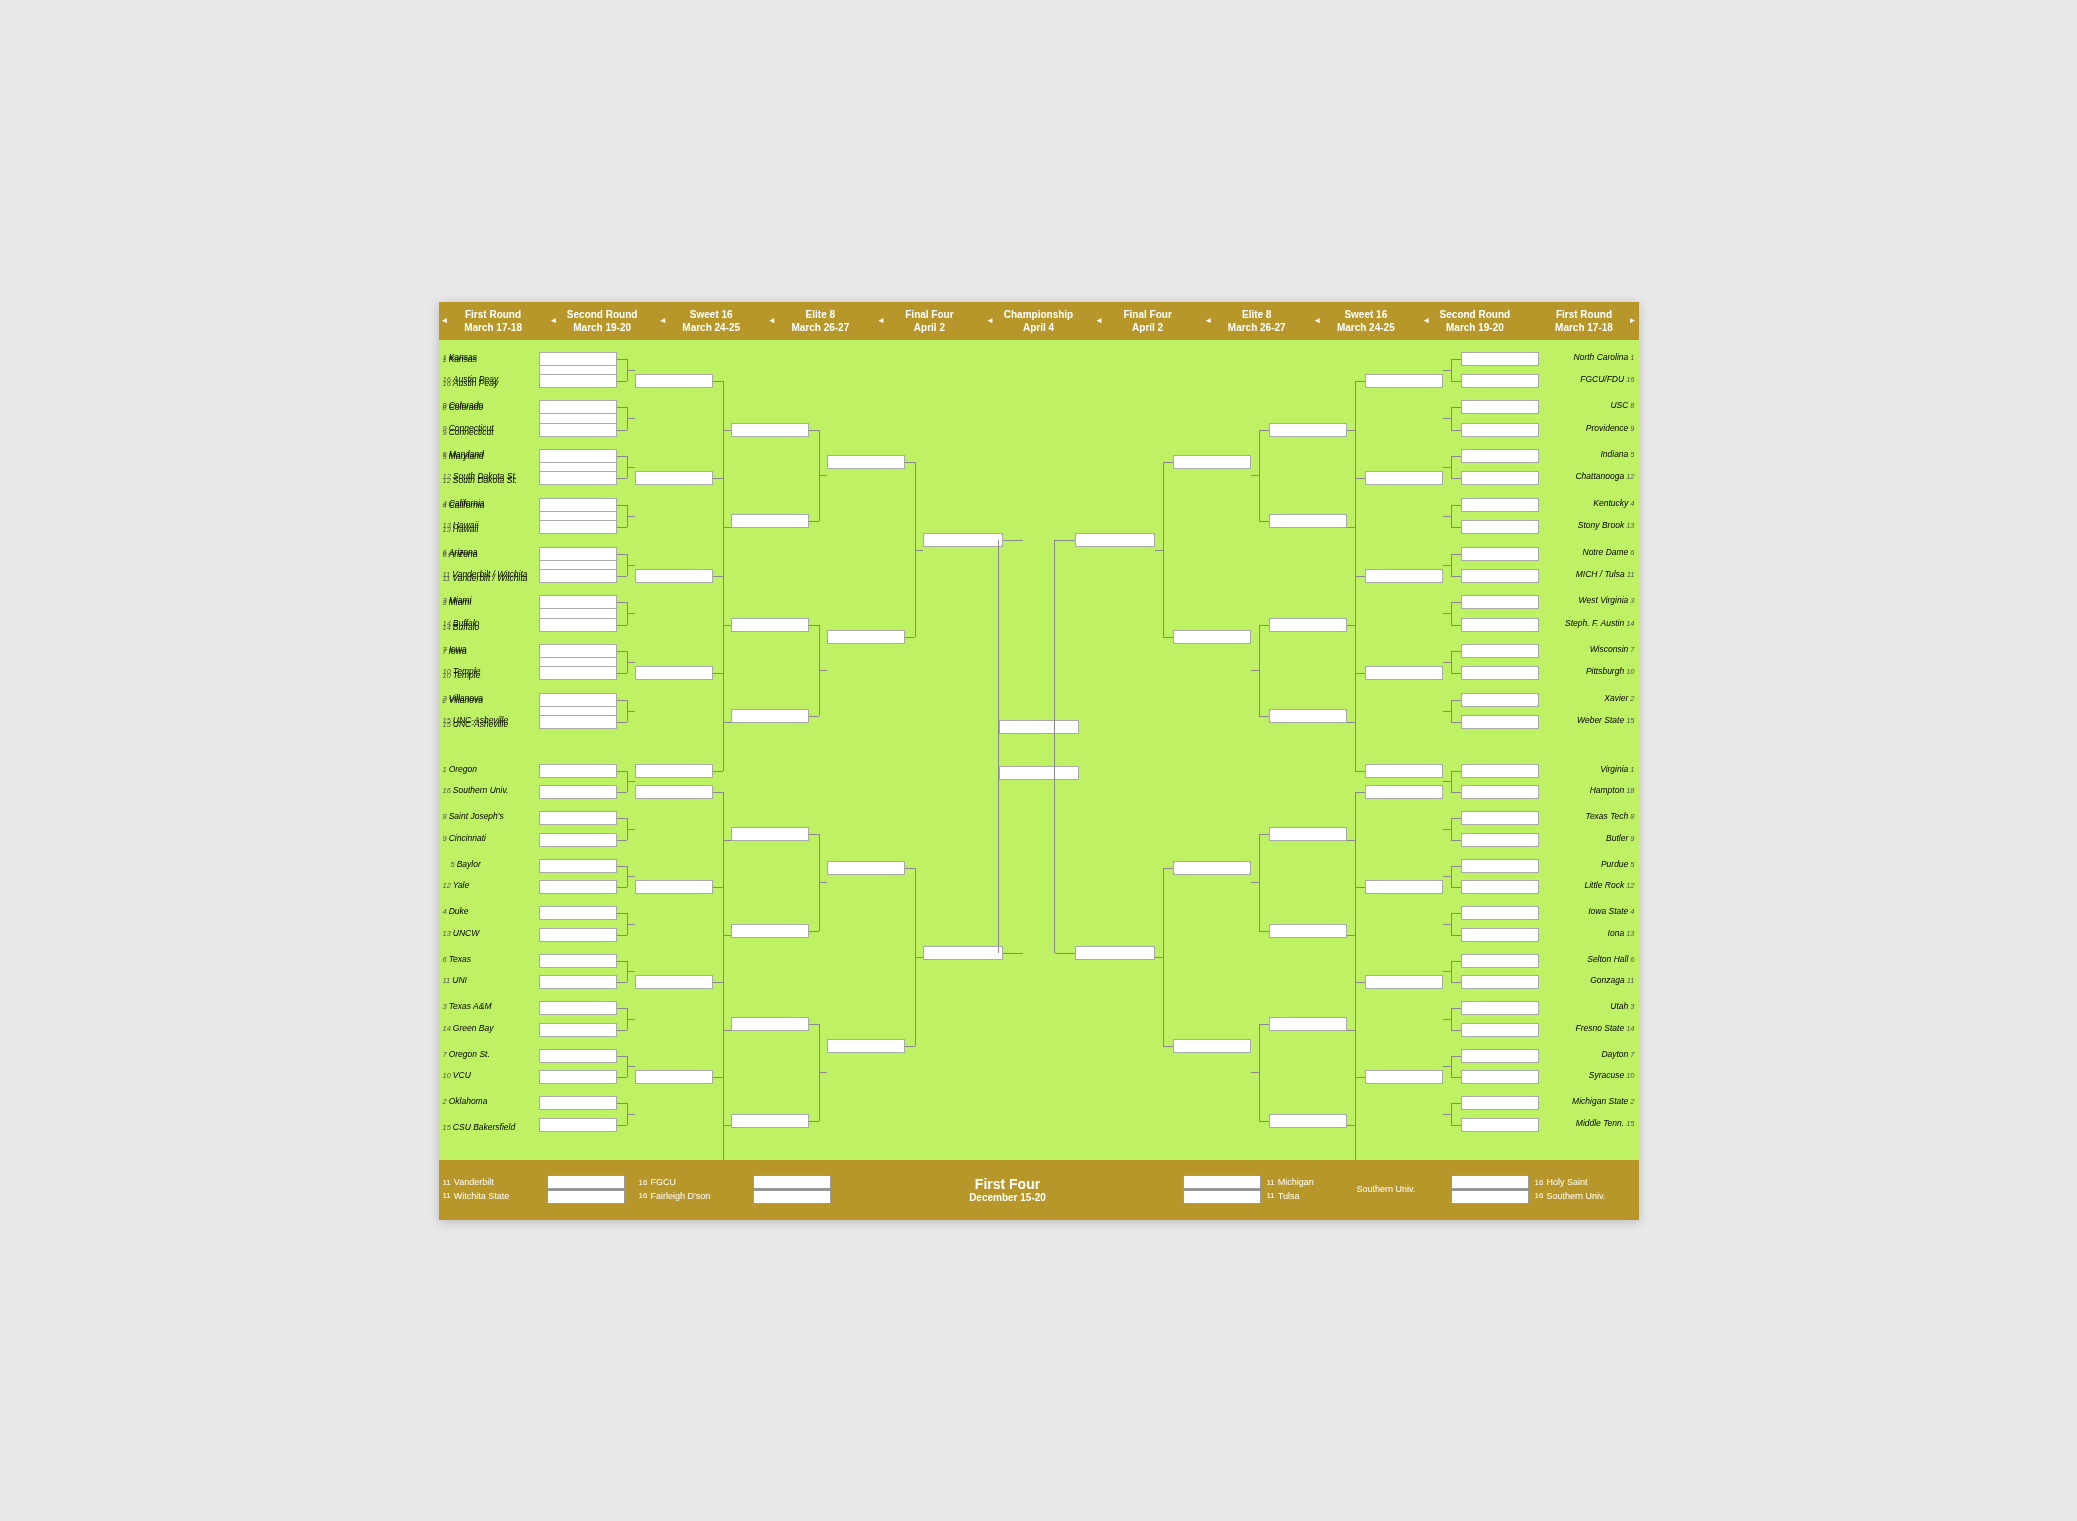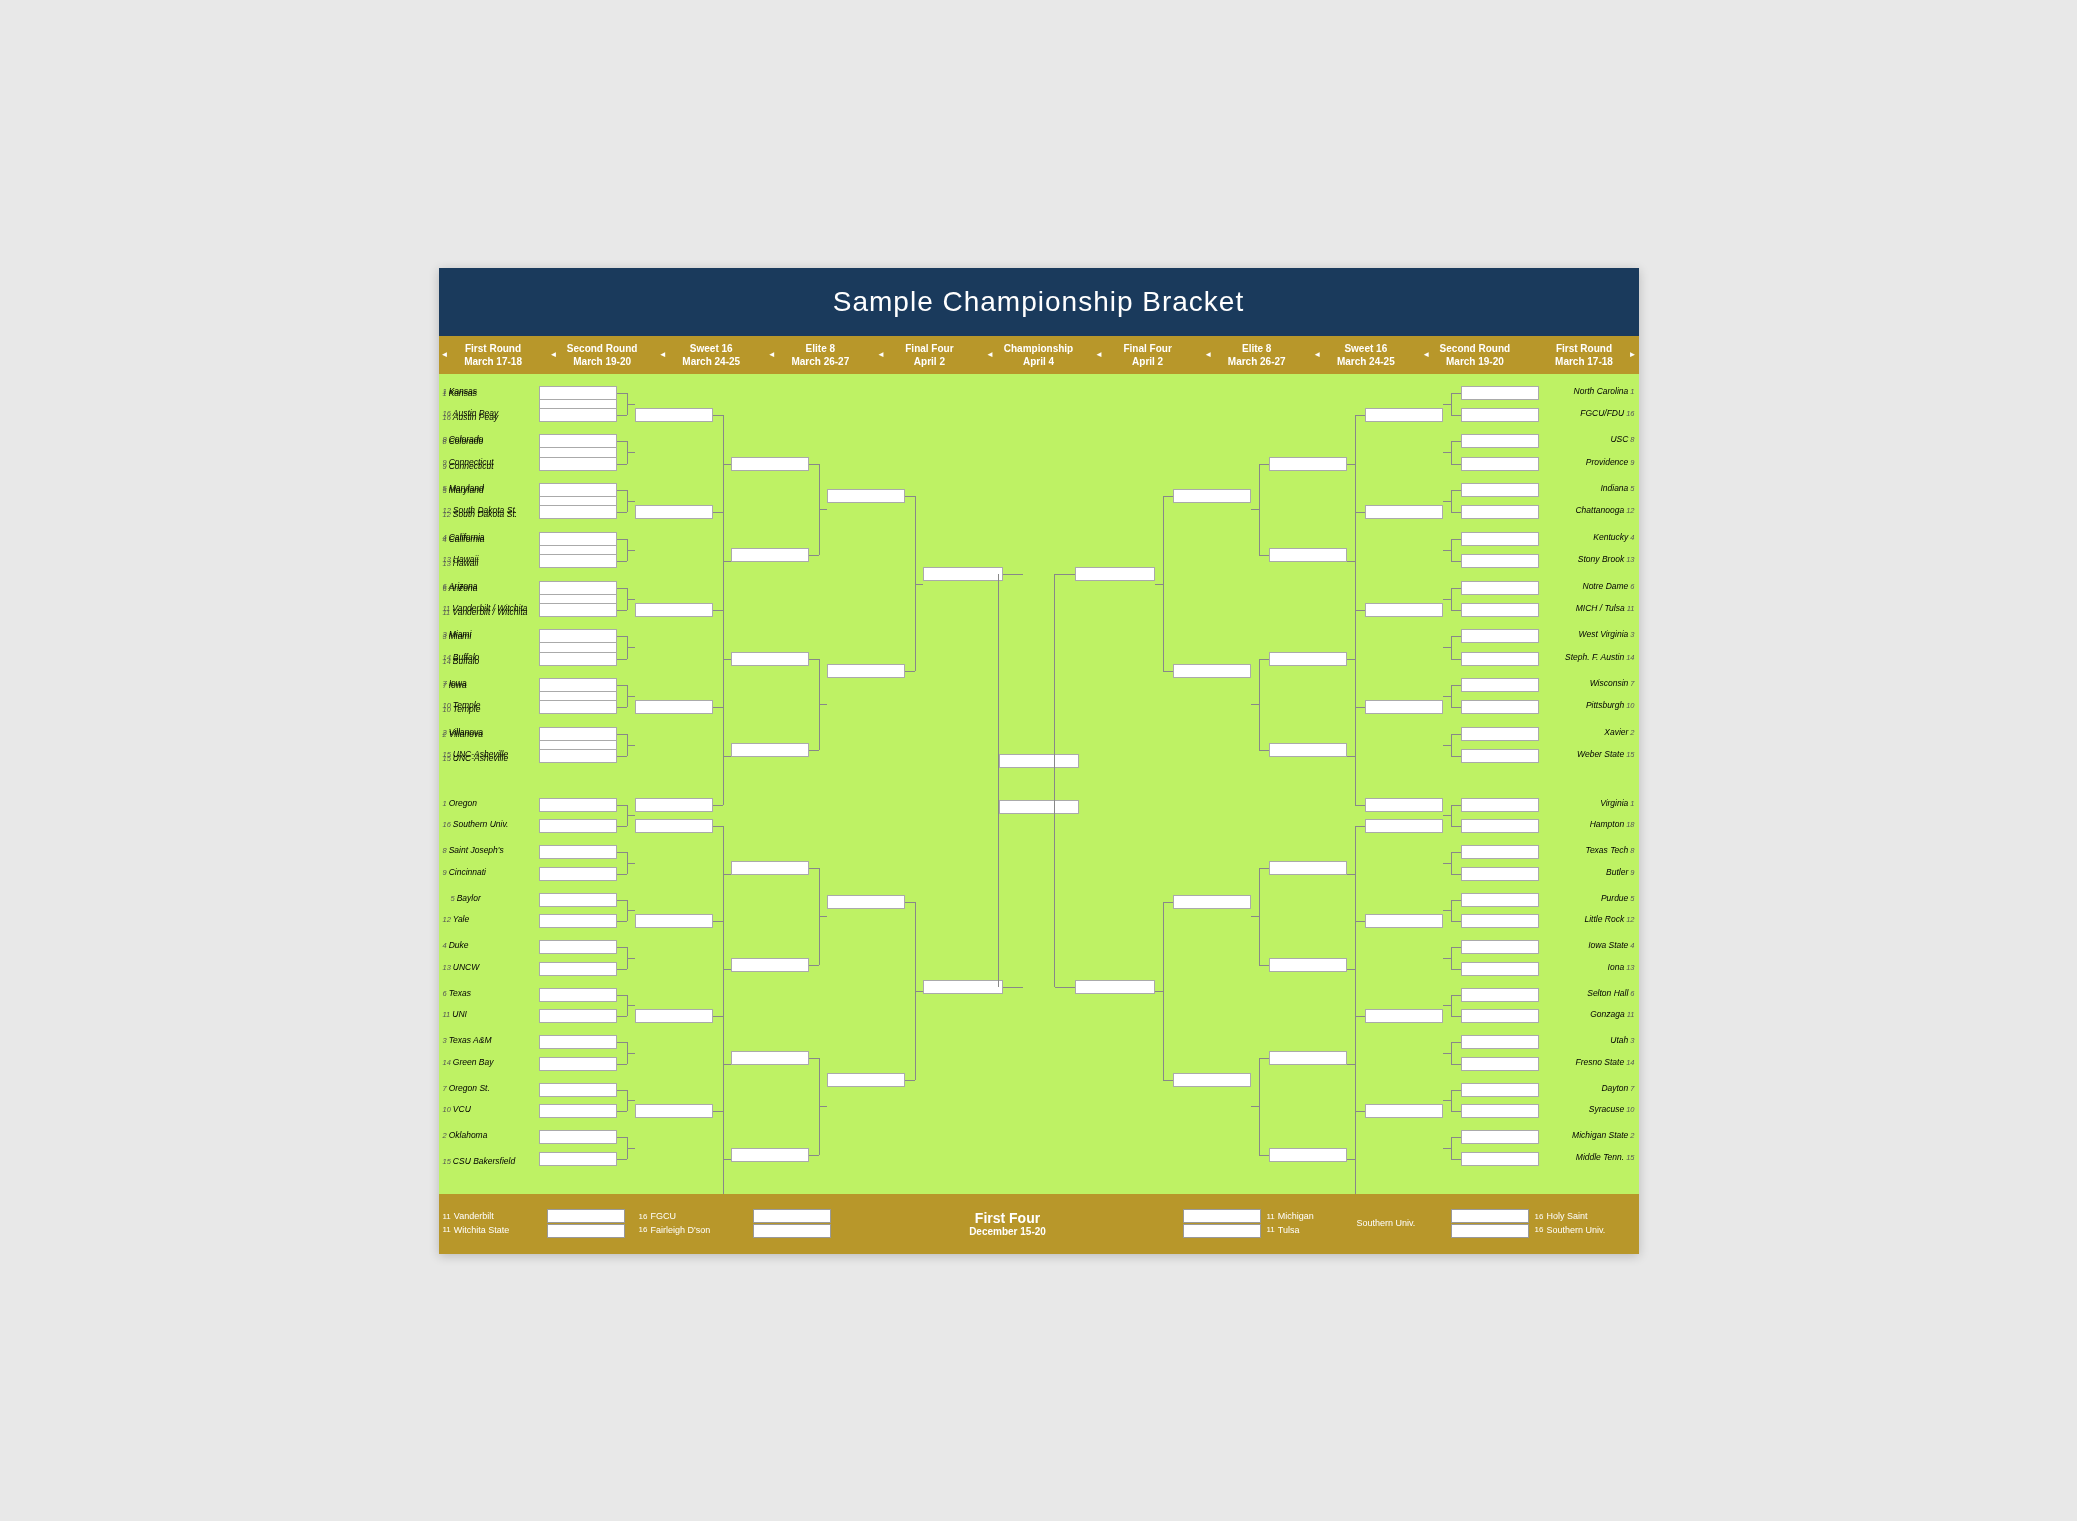--- a/index.html
+++ b/index.html
@@ -96,21 +96,20 @@
     }
     .ff-center-sub {
       font-size: 10px;
     }
   </style>
 </head>
 <body>
 
 <div class="bracket-container">
 
-  <div class="bracket-title">Sample Championship Bracket</div>
 
   <div class="round-headers">
     <div class="round-header">
       <span>First Round</span><br>
       <span>March 17-18</span>
     </div>
     <div class="round-header">
       <span>Second Round</span><br>
       <span>March 19-20</span>
     </div>

